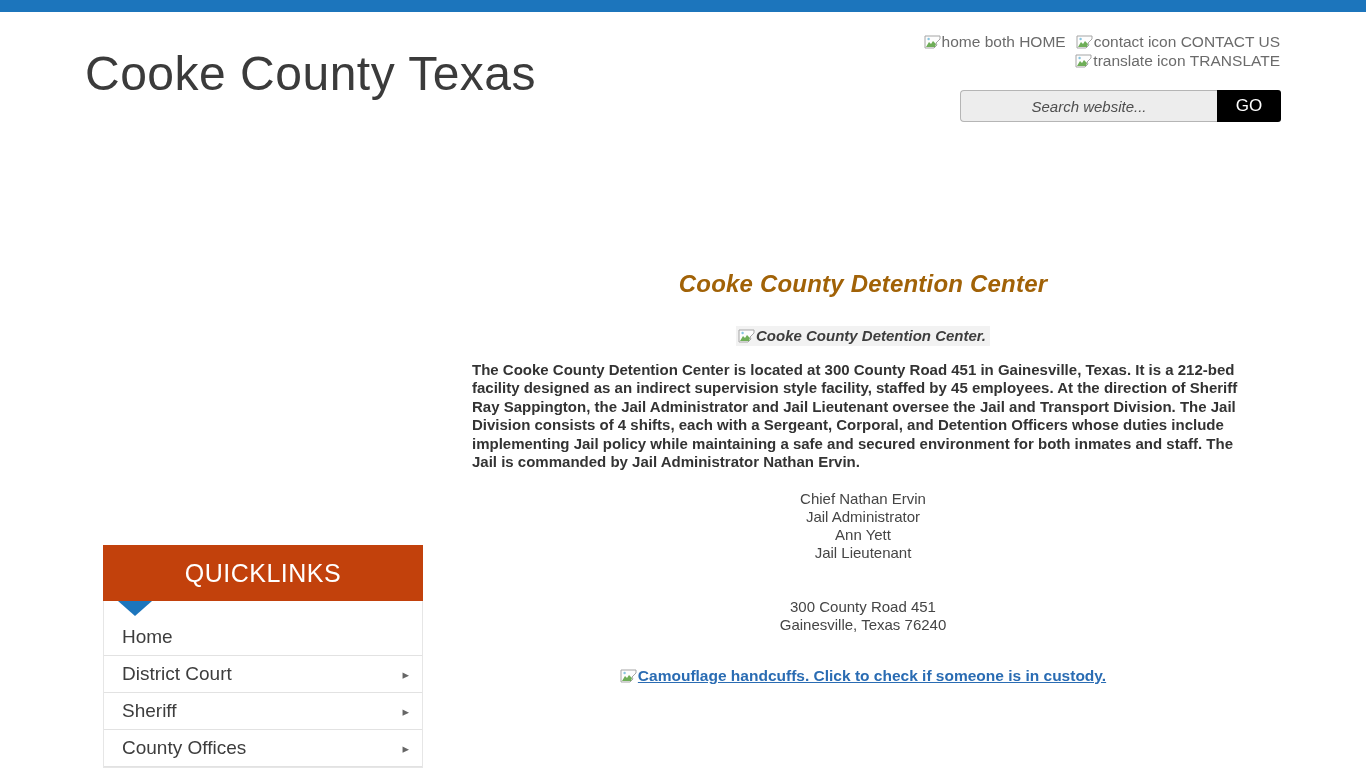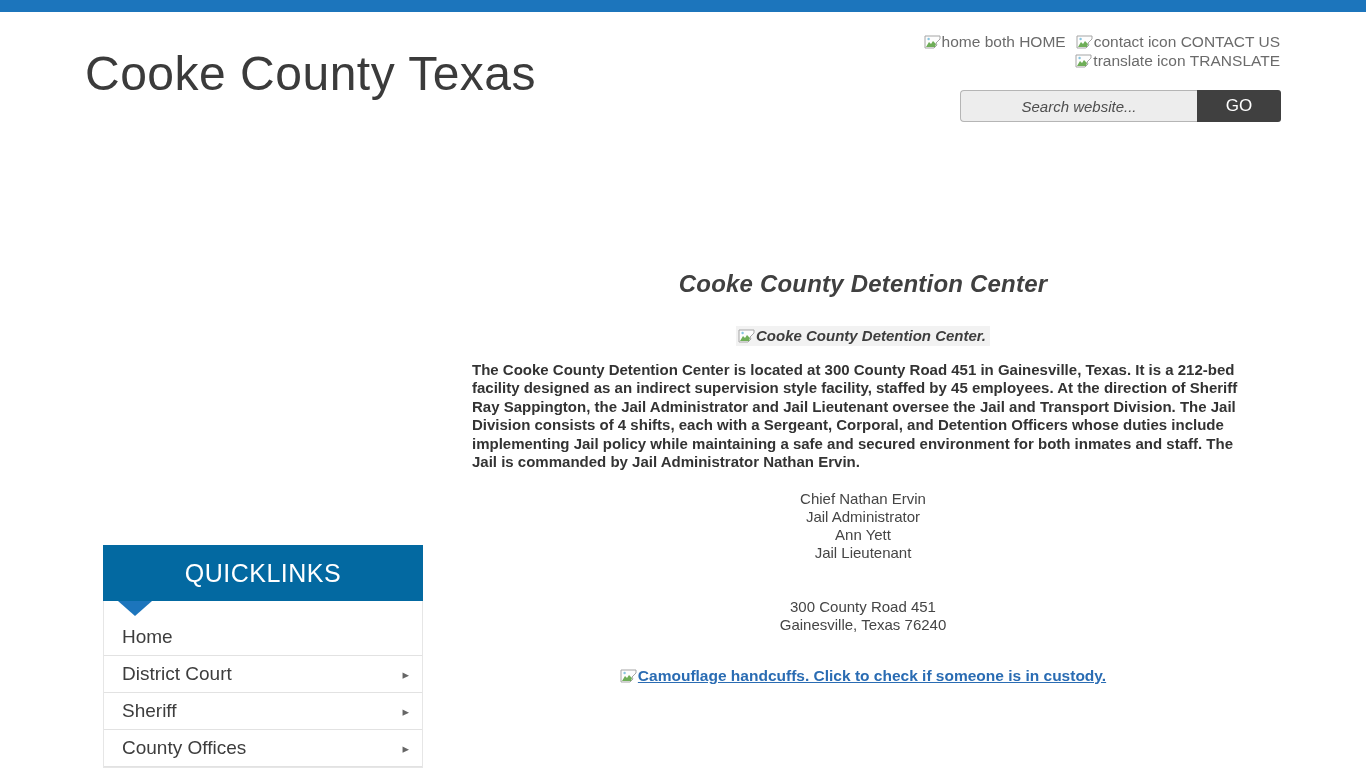--- a/index.html
+++ b/index.html
@@ -51,35 +51,35 @@
     flex: 1; min-width: 0;
     border: 1px solid #b5b5b5; border-right: none;
     background: #ededed;
     border-radius: 4px 0 0 4px;
     font-family: "Liberation Sans", sans-serif;
     font-style: italic; font-size: 15px; color: #333;
     padding: 0 10px; outline: none; text-align: center;
   }
   .search-input::placeholder { color: #4e4e4e; opacity: 1; }
   .go-btn {
-    width: 84px; height: 32px;
-    background: #404040; color: #ffffff;
+    width: 64px; height: 32px;
+    background: #000000; color: #ffffff;
     border: none; border-radius: 0 3px 3px 0;
     font-family: "Liberation Sans", sans-serif;
     font-size: 17px; cursor: pointer;
   }
 
   
   .main {
     position: absolute; left: 455px; top: 270px;
     width: 816px; text-align: center; color: #3d3d3d;
   }
   .page-heading {
     font-size: 24px; font-weight: bold; font-style: italic;
-    color: #404040; letter-spacing: 0.2px;
+    color: #a16207; letter-spacing: 0.2px;
   }
   .hero-img-alt {
     display: inline-block; margin-top: 28px;
     background: #f2f2f2; padding: 1px 4px 2px 2px;
     font-size: 15px; font-weight: bold; font-style: italic;
     color: #3d3d3d;
   }
   .body-paragraph {
     margin-top: 15px; padding: 0 17px;
     text-align: left;
@@ -93,21 +93,21 @@
   .custody-row { margin-top: 33px; }
   .custody-link {
     font-size: 15.5px; font-weight: bold;
     color: #2a6cb3; text-decoration: underline; cursor: pointer;
   }
 
   
   .sidebar { position: absolute; left: 103px; top: 545px; width: 320px; }
   .sidebar-header {
     position: relative;
-    height: 56px; background: #0369a1;
+    height: 56px; background: #c2410c;
     color: #ffffff; font-size: 25px; letter-spacing: 0.5px;
     text-align: center; line-height: 56px;
   }
   .sidebar-notch {
     position: absolute; left: 15px; top: 56px;
     width: 0; height: 0;
     border-left: 17px solid transparent;
     border-right: 17px solid transparent;
     border-top: 15px solid #1c75bc;
   }

